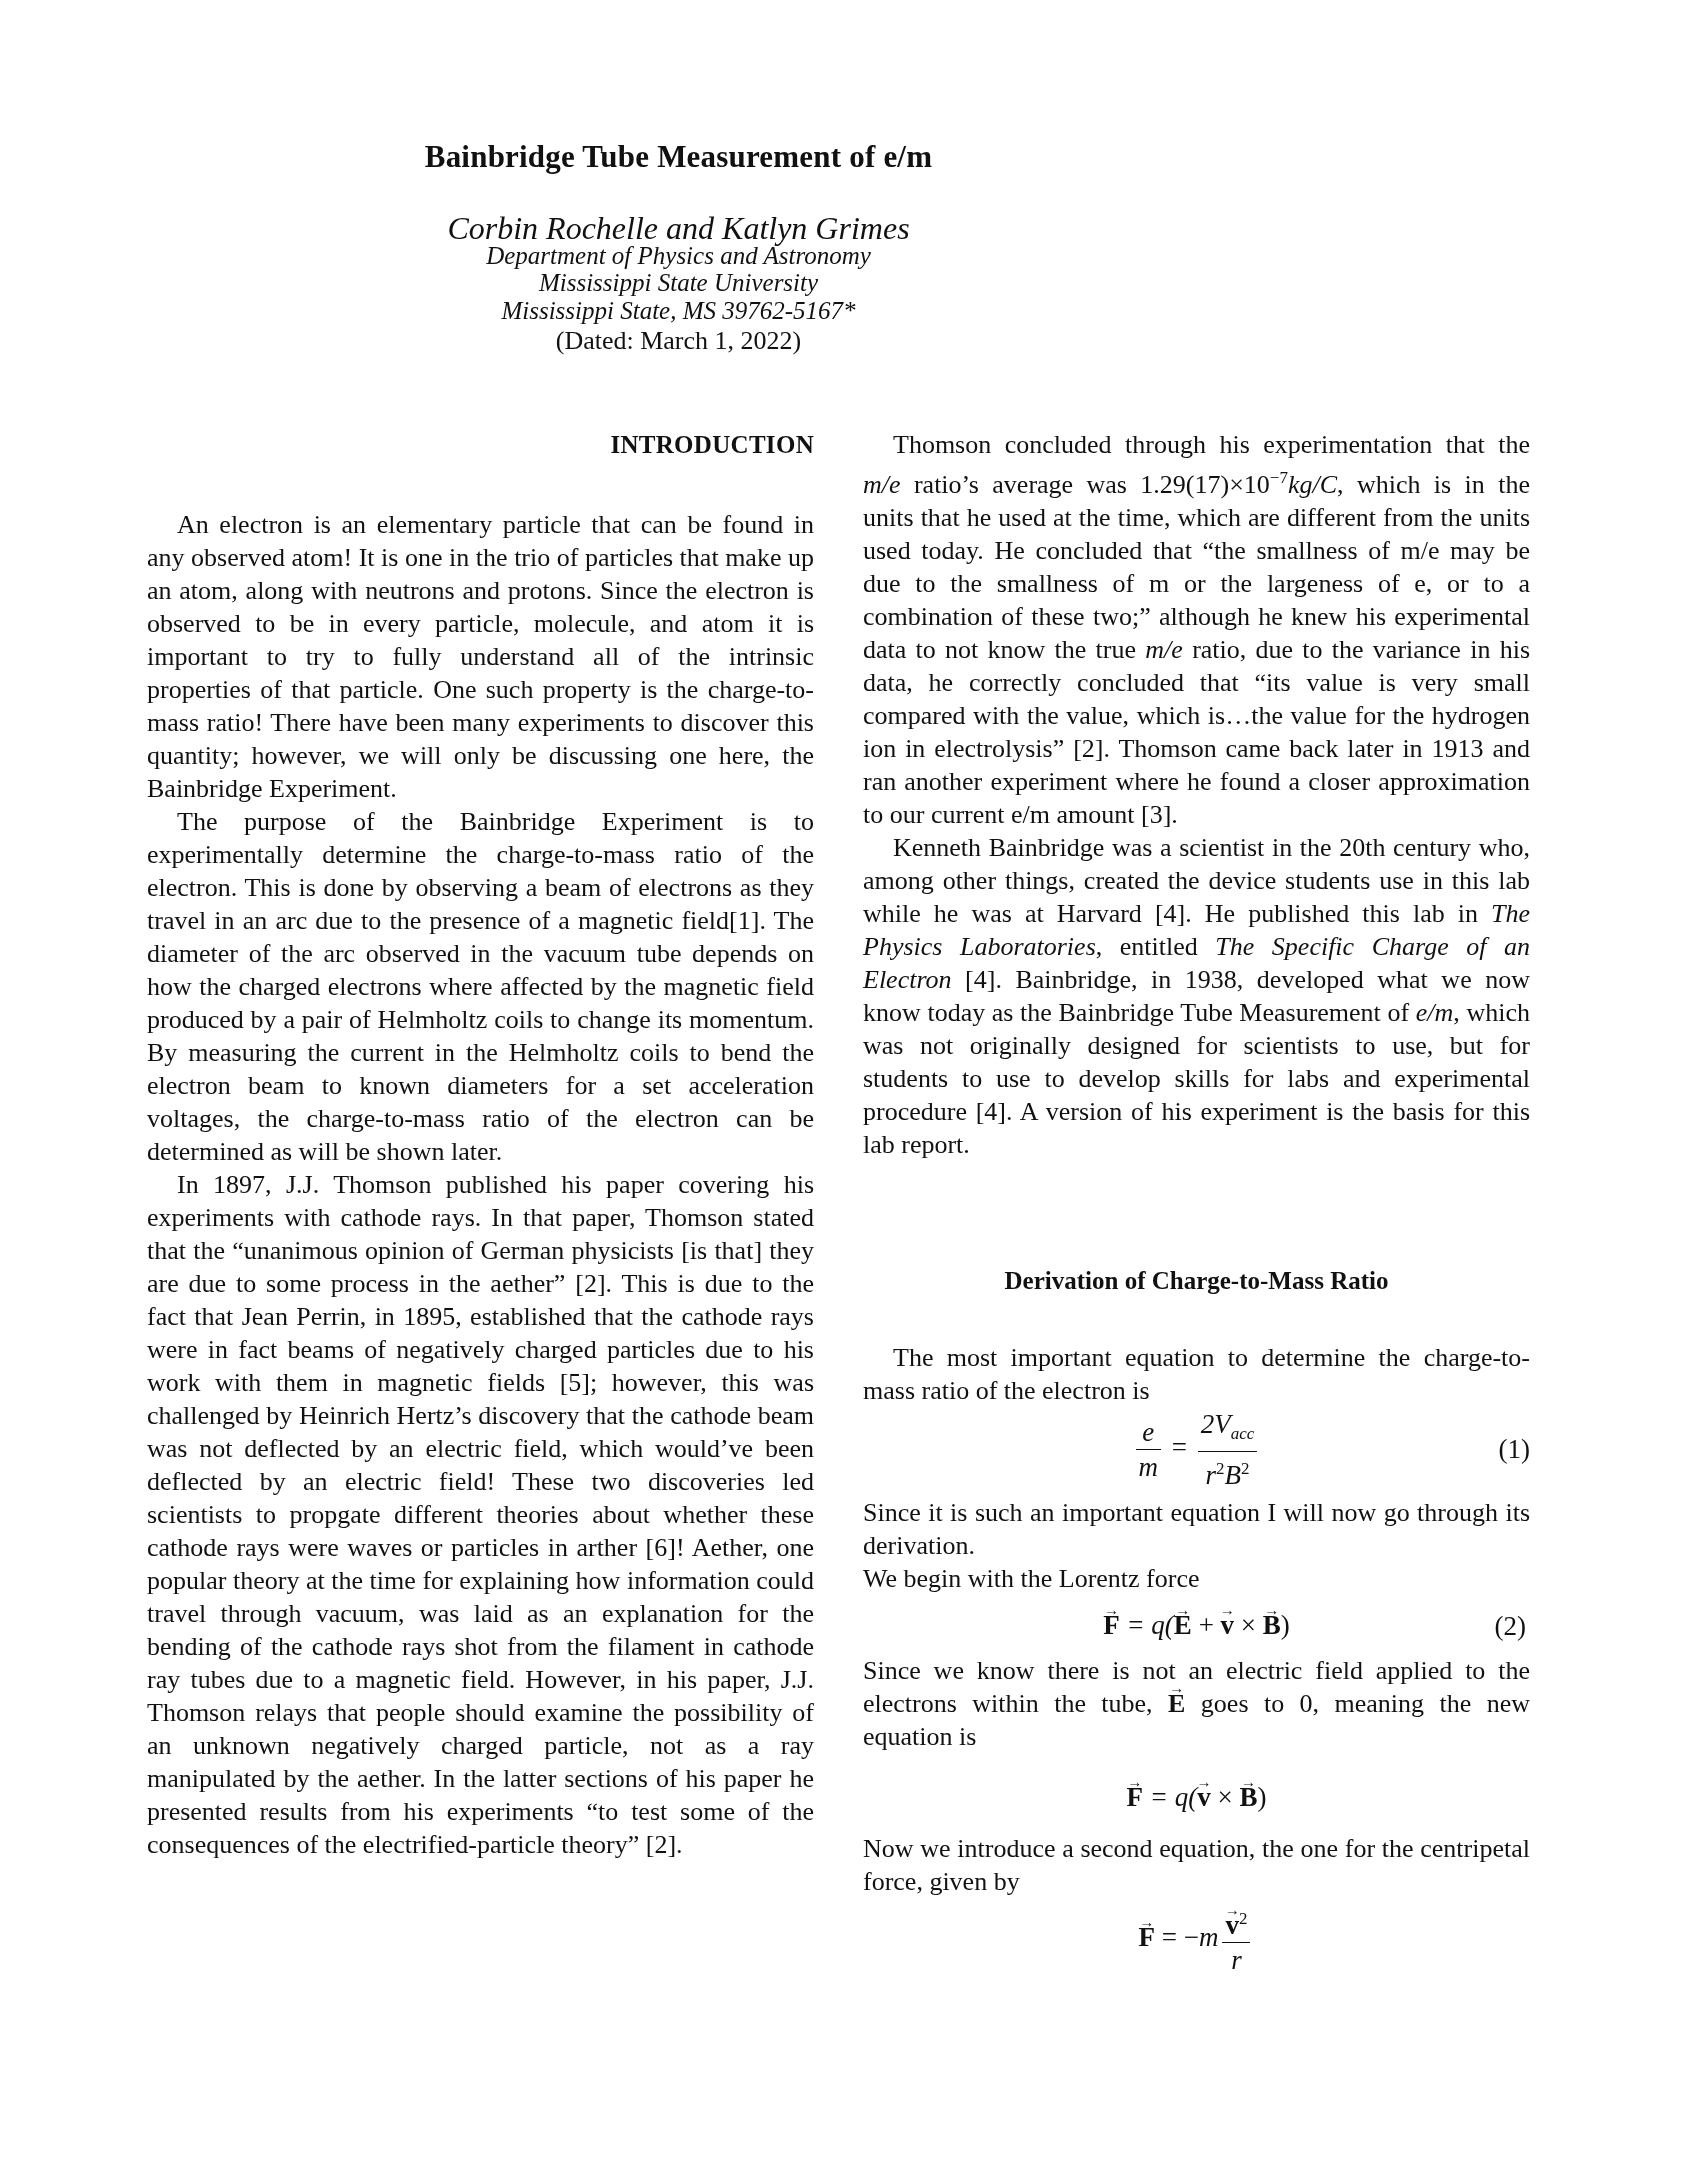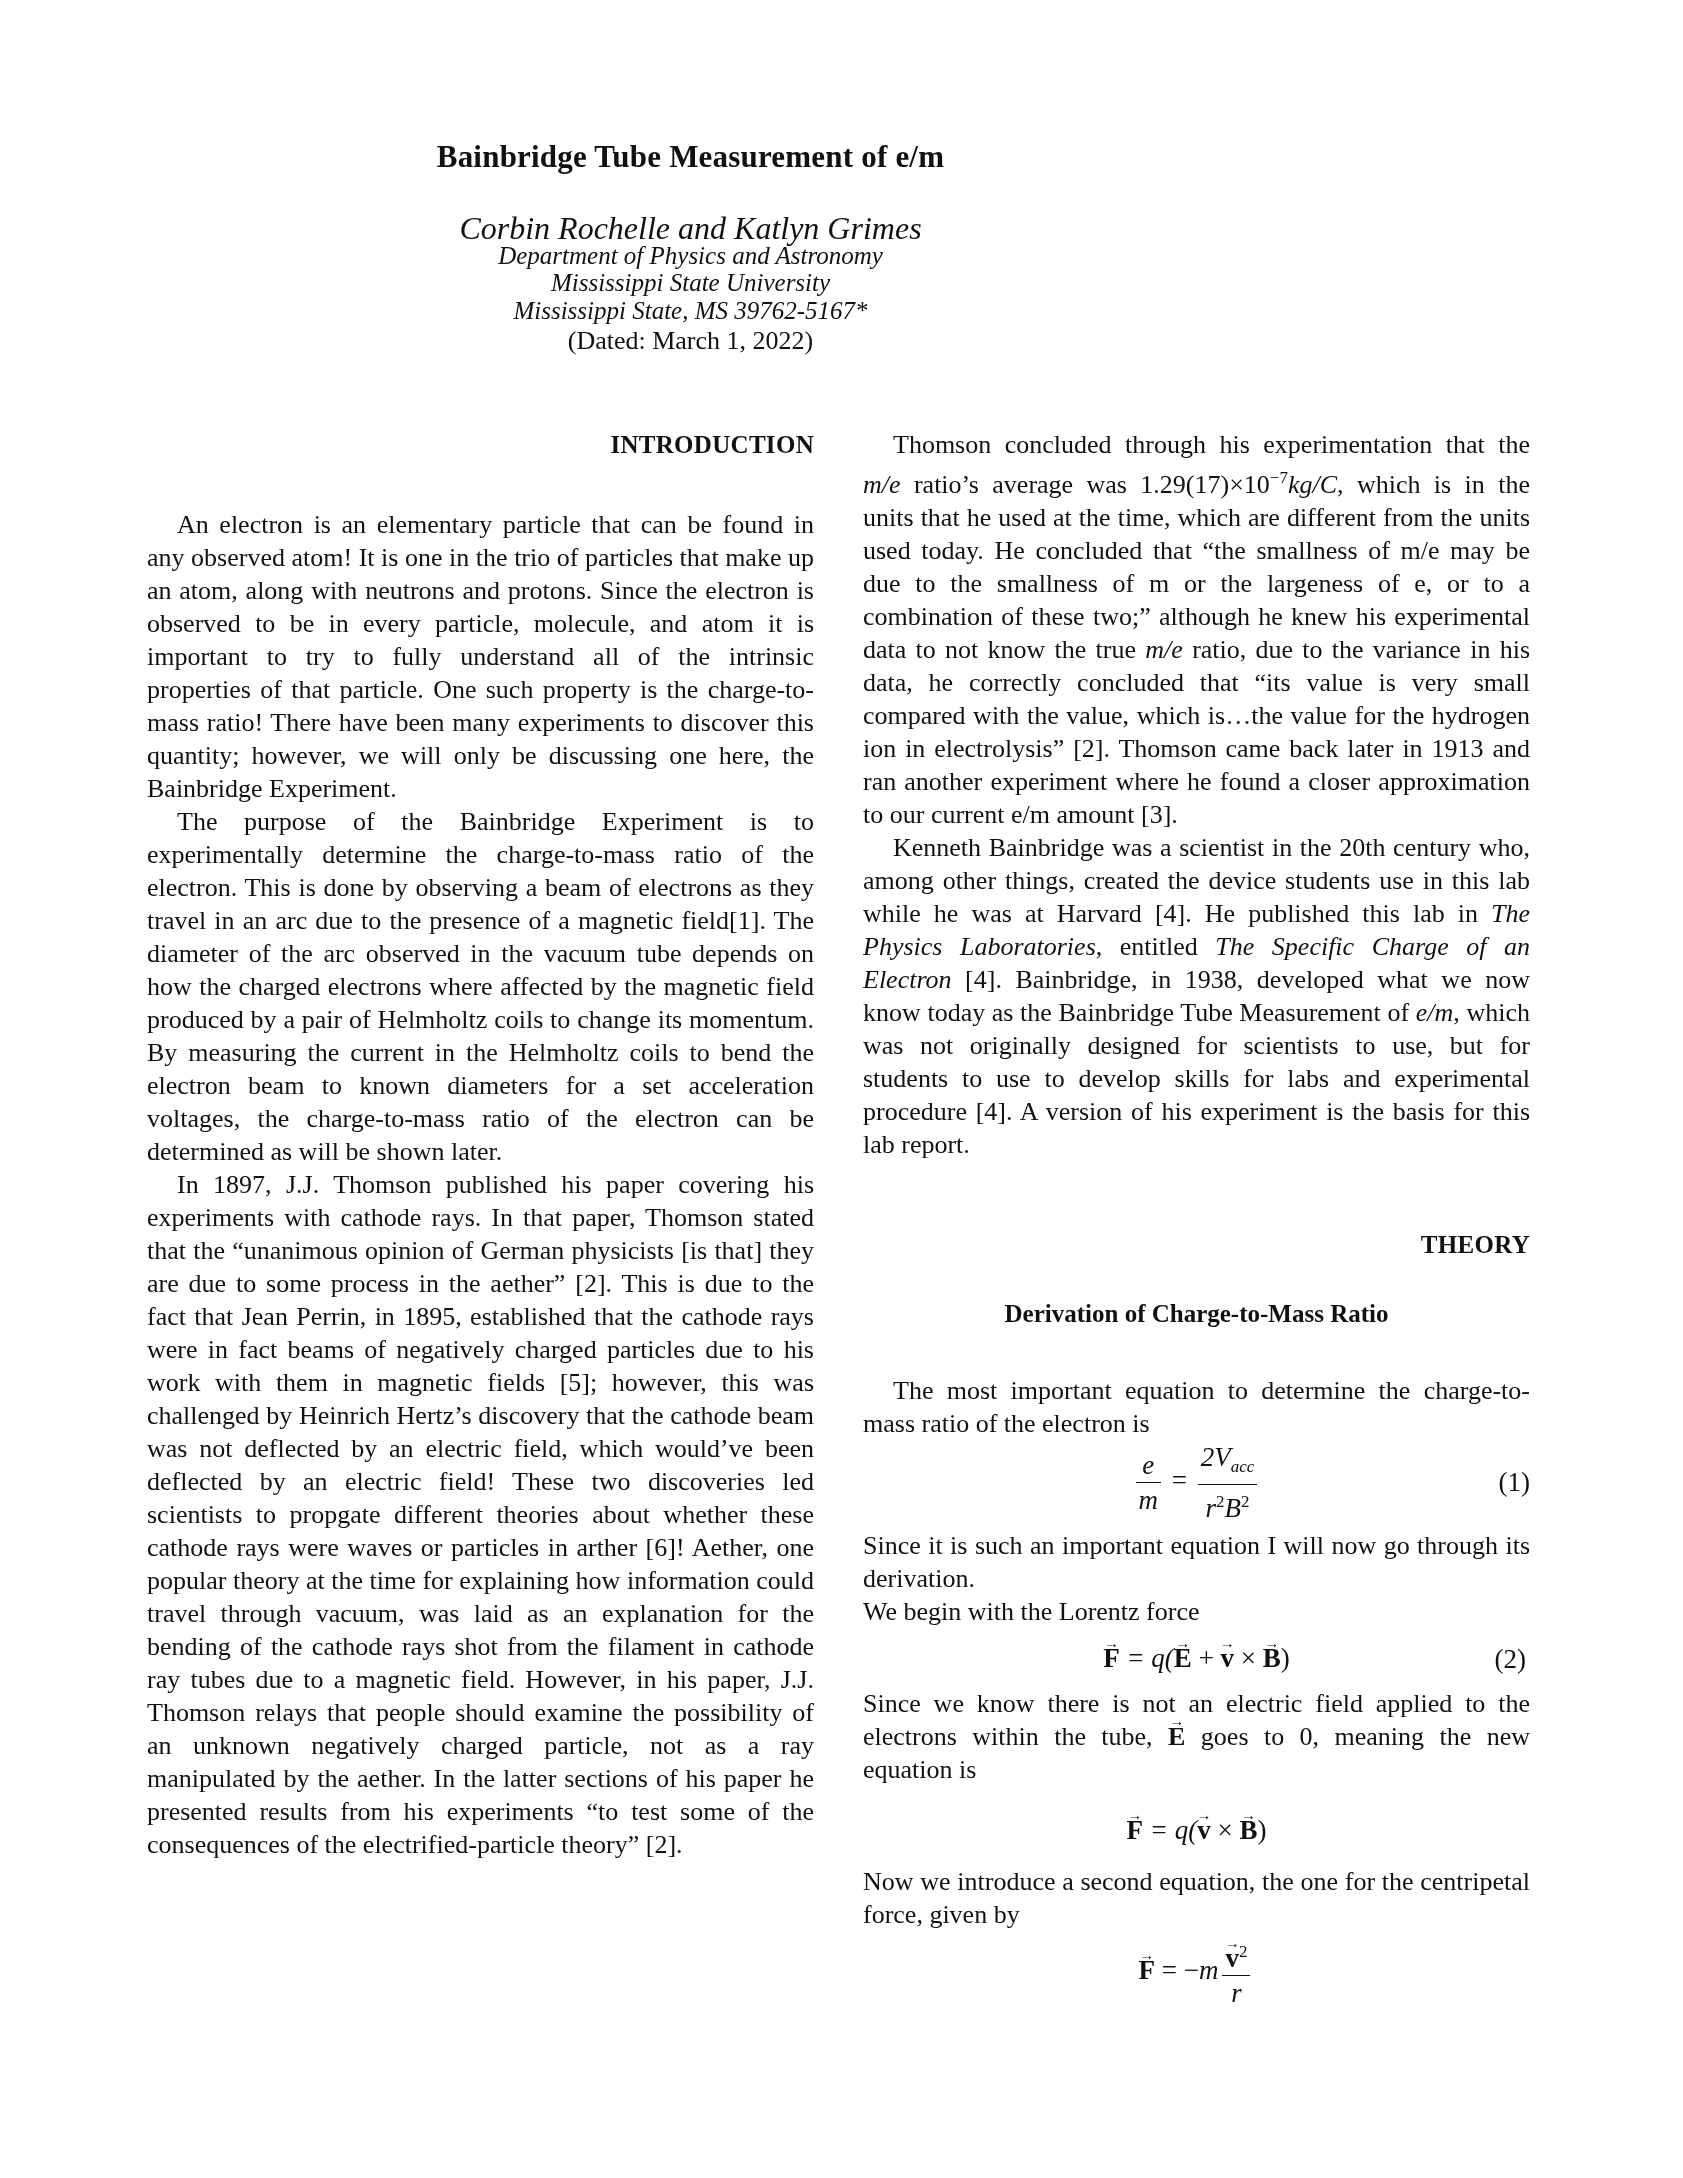--- a/index.html
+++ b/index.html
@@ -1,21 +1,21 @@
 <!DOCTYPE html>
 <html><head>
 <meta charset="utf-8">
 <style>
   html, body { margin: 0; padding: 0; background: #ffffff; }
   body {
     width: 1683px; height: 2178px; position: relative; overflow: hidden;
     font-family: "Liberation Serif", "DejaVu Serif", serif;
     color: #111111;
   }
-  .header { position: absolute; left: 12px; width: 1357px; text-align: center; }
+  .header { position: absolute; left: 0; width: 1357px; text-align: center; }
   .title { top: 139px; font-size: 31px; font-weight: bold; letter-spacing: 0.2px; }
   .authors { top: 210px; font-size: 32px; font-style: italic; }
   .affil { font-size: 25px; font-style: italic; text-align: center; }
   .aff1 { top: 242px; }
   .aff2 { top: 269px; }
   .aff3 { top: 297px; }
   .dated { top: 326px; font-size: 26px; }
 
   .col { position: absolute; width: 667px; font-size: 26px; line-height: 33px; text-align: justify; hyphens: auto; }
   .col-left { left: 147px; top: 428px; }
@@ -53,21 +53,20 @@
   <p>The purpose of the Bainbridge Experiment is to experimentally determine the charge-to-mass ratio of the electron. This is done by observing a beam of electrons as they travel in an arc due to the presence of a magnetic field[1]. The diameter of the arc observed in the vacuum tube depends on how the charged electrons where affected by the magnetic field produced by a pair of Helmholtz coils to change its momentum. By measuring the current in the Helmholtz coils to bend the electron beam to known diameters for a set acceleration voltages, the charge-to-mass ratio of the electron can be determined as will be shown later.</p>
   <p>In 1897, J.J. Thomson published his paper covering his experiments with cathode rays. In that paper, Thomson stated that the “unanimous opinion of German physicists [is that] they are due to some process in the aether” [2]. This is due to the fact that Jean Perrin, in 1895, established that the cathode rays were in fact beams of negatively charged particles due to his work with them in magnetic fields [5]; however, this was challenged by Heinrich Hertz’s discovery that the cathode beam was not deflected by an electric field, which would’ve been deflected by an electric field! These two discoveries led scientists to propgate different theories about whether these cathode rays were waves or particles in arther [6]! Aether, one popular theory at the time for explaining how information could travel through vacuum, was laid as an explanation for the bending of the cathode rays shot from the filament in cathode ray tubes due to a magnetic field. However, in his paper, J.J. Thomson relays that people should examine the possibility of an unknown negatively charged particle, not as a ray manipulated by the aether. In the latter sections of his paper he presented results from his experiments “to test some of the consequences of the electrified-particle theory” [2].</p>
 </div>
 
 <div class="col col-right">
   <p><span>Thomson concluded through his experimentation that the </span><span class="it">m/e</span><span> ratio’s average was 1.29(17)×10</span><sup>−7</sup><span class="it">kg/C</span><span>, which is in the units that he used at the time, which are different from the units used today. He concluded that “the smallness of m/e may be due to the smallness of m or the largeness of e, or to a combination of these two;” although he knew his experimental data to not know the true </span><span class="it">m/e</span><span> ratio, due to the variance in his data, he correctly concluded that “its value is very small compared with the value, which is…the value for the hydrogen ion in electrolysis” [2]. Thomson came back later in 1913 and ran another experiment where he found a closer approximation to our current e/m amount [3].</span></p>
 
   <p><span>Kenneth Bainbridge was a scientist in the 20th century who, among other things, created the device students use in this lab while he was at Harvard [4]. He published this lab in </span><em>The Physics Laboratories</em><span>, entitled </span><em>The Specific Charge of an Electron</em><span> [4]. Bainbridge, in 1938, developed what we now know today as the Bainbridge Tube Measurement of </span><em>e/m</em><span>, which was not originally designed for scientists to use, but for students to use to develop skills for labs and experimental procedure [4]. A version of his experiment is the basis for this lab report.</span></p>
 
   <div style="height:67px"></div>
-  <div class="sec-head">THEORY</div>
   <div style="height:36px"></div>
   <div class="subsec-head">Derivation of Charge-to-Mass Ratio</div>
   <div style="height:44px"></div>
 
   <p>The most important equation to determine the charge-to-mass ratio of the electron is</p>
 
   <div class="eq" style="margin-top:2px;">
     <span class="frac">
       <span class="num it">e</span>
       <span class="den it">m</span>

